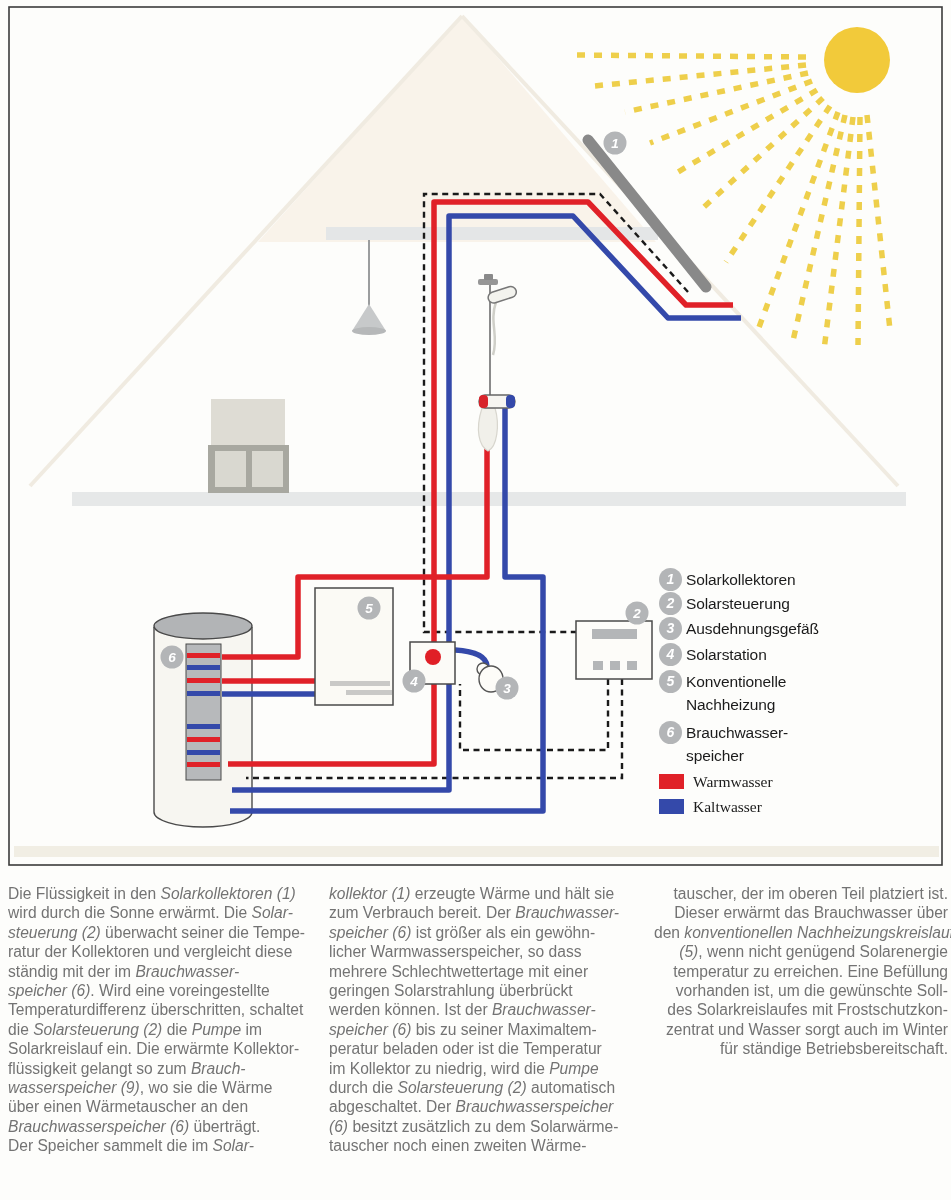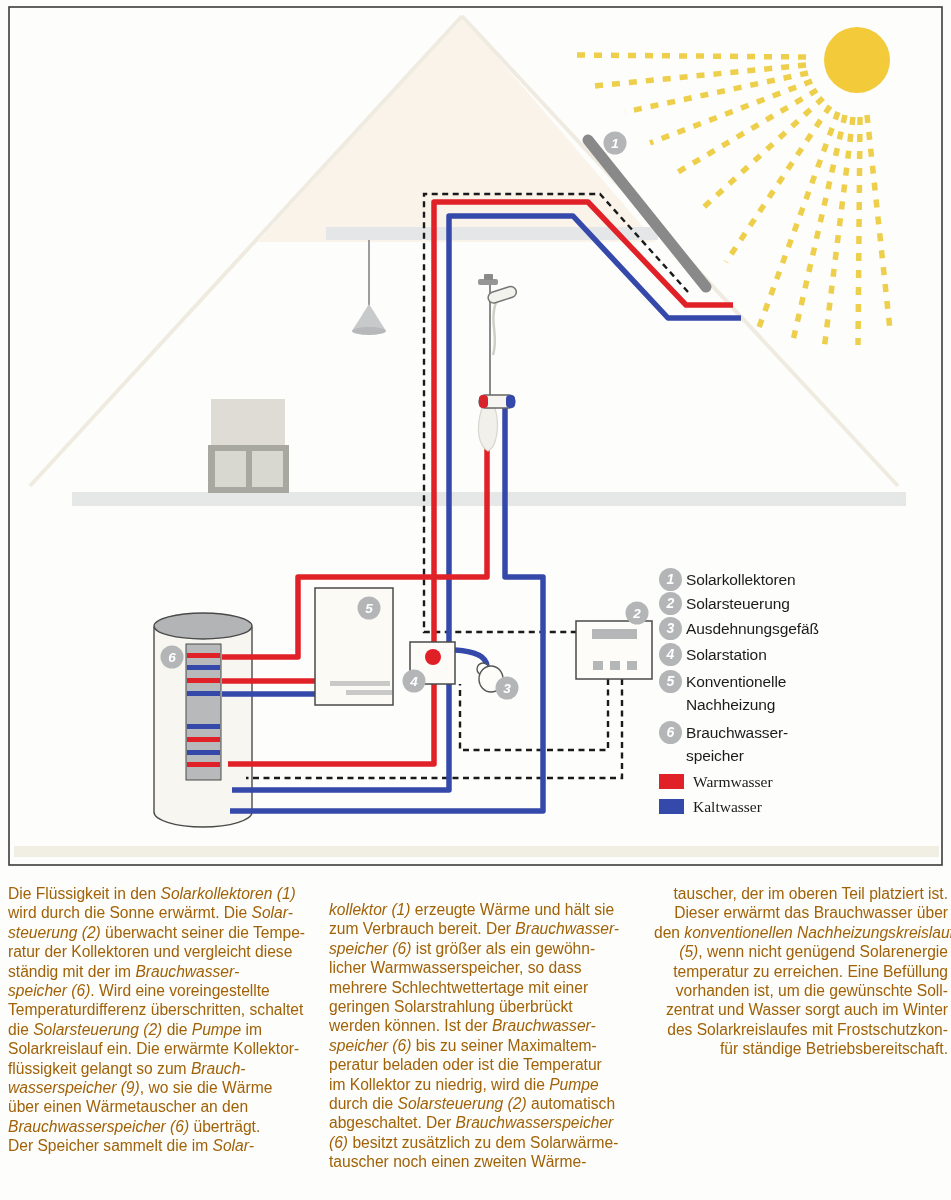--- a/index.html
+++ b/index.html
@@ -14,25 +14,25 @@
   .lbadge{width:23px;height:23px;border-radius:50%;background:#b3b5b7;flex:none;
           color:#fff;font:italic bold 14px/23px "Liberation Sans",sans-serif;
           text-align:center;}
   .ltext{margin-left:4px;font-size:15.5px;line-height:23px;color:#1b1b1b;letter-spacing:-0.1px;}
   .ltext span{display:block;}
   .swatch{width:25px;height:15px;flex:none;margin-top:4px;}
   .swlabel{margin-left:9px;font-size:15.5px;line-height:23px;color:#1b1b1b;font-family:Liberation Serif, serif;}
 
   
   .article{position:absolute;top:884px;left:0;width:951px;}
-  .col{position:absolute;top:0;font-size:15.6px;line-height:19.4px;color:#a16207;}
+  .col{position:absolute;top:0;font-size:15.6px;line-height:19.4px;color:#737373;}
   .col .tl{white-space:nowrap;}
   .col em{font-style:italic;}
   #col1{left:8px;width:300px;}
-  #col2{left:329px;width:308px;margin-top:16px;}
+  #col2{left:329px;width:308px;}
   #col3{left:654px;width:294px;text-align:right;}
 </style>
 </head>
 <body>
 
 <div class="diagram">
 <svg width="951" height="868" viewBox="0 0 951 868" xmlns="http://www.w3.org/2000/svg">
 
   <g>
     <polygon points="462,16 258,242 656,242" fill="#f9f3ea"></polygon>
@@ -258,17 +258,17 @@
       <div class="tl"><em>(6)</em><span> besitzt zusätzlich zu dem Solarwärme-</span></div>
       <div class="tl"><span>tauscher noch einen zweiten Wärme-</span></div>
     </div>
   <div class="col" id="col3">
       <div class="tl"><span>tauscher, der im oberen Teil platziert ist.</span></div>
       <div class="tl"><span>Dieser erwärmt das Brauchwasser über</span></div>
       <div class="tl"><span>den </span><em>konventionellen Nachheizungskreislauf</em></div>
       <div class="tl"><em>(5)</em><span>, wenn nicht genügend Solarenergie</span></div>
       <div class="tl"><span>temperatur zu erreichen. Eine Befüllung</span></div>
       <div class="tl"><span>vorhanden ist, um die gewünschte Soll-</span></div>
+      <div class="tl"><span>des Solarkreislaufes mit Frostschutzkon-</span></div>
       <div class="tl"><span>zentrat und Wasser sorgt auch im Winter</span></div>
-      <div class="tl"><span>des Solarkreislaufes mit Frostschutzkon-</span></div>
       <div class="tl"><span>für ständige Betriebsbereitschaft.</span></div>
     </div>
 </div>
 
 </body></html>

